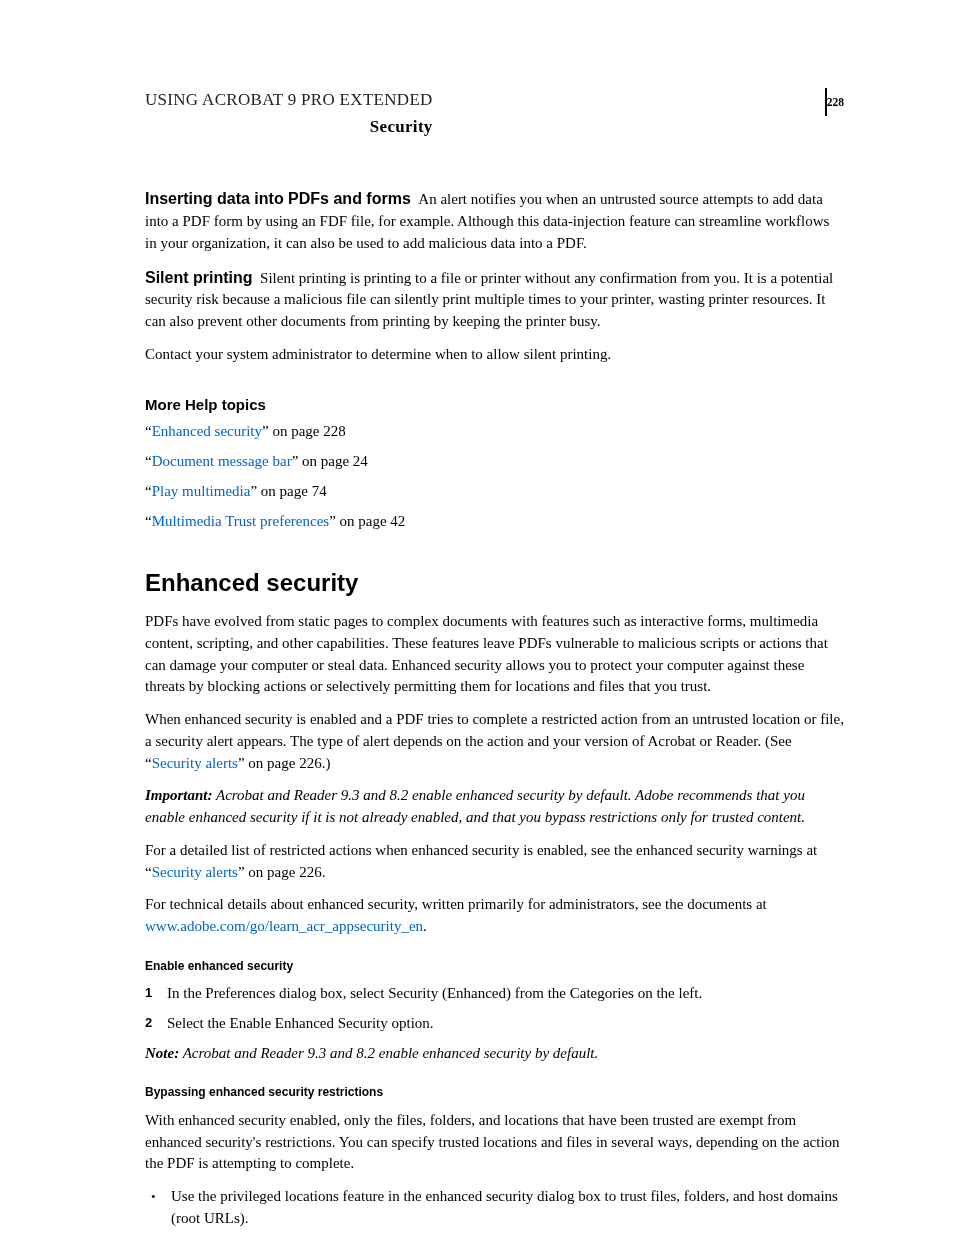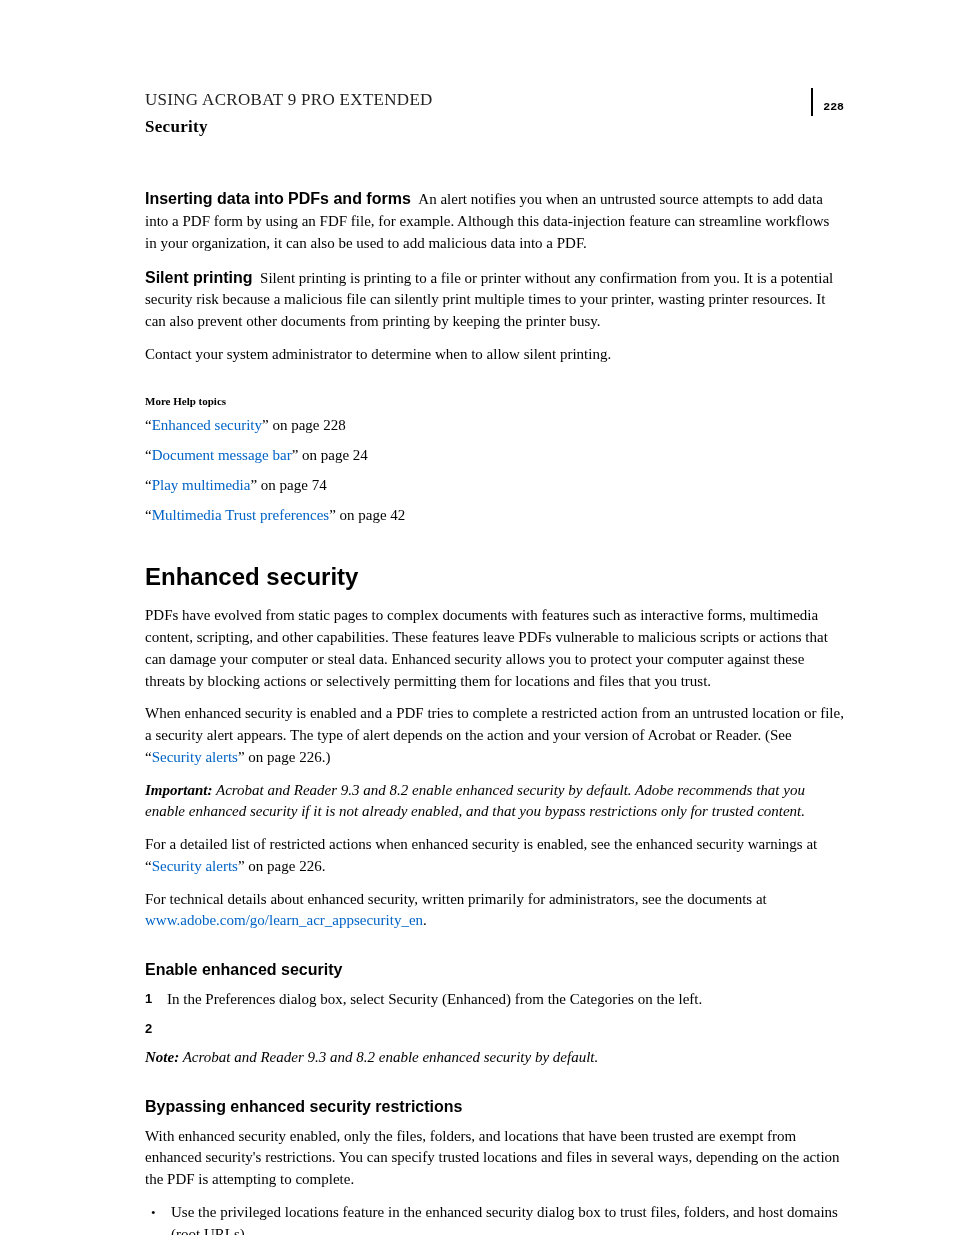--- a/index.html
+++ b/index.html
@@ -15,49 +15,48 @@
     position: relative;
   }
   .header {
     display: flex;
     justify-content: space-between;
     align-items: flex-start;
     margin-bottom: 48px;
   }
   .header-left { font-family: Liberation Serif, serif; font-size: 17px; letter-spacing: 0.3px; }
   .header-title { text-transform: none; color: #222; }
-  .header-section { font-weight: bold; color: #000; margin-top: 2px; }
+  .header-section { font-weight: bold; color: #000; margin-top: 2px; text-align: right; }
   .page-num-wrap {
     border-left: 2px solid #000;
-    padding-left: 10px;
-    font-family: Liberation Mono, monospace;
+    font-family: Liberation Serif, serif;
     font-size: 11.5px;
     font-weight: bold;
     height: 28px;
     display: flex;
-    align-items: flex-end;
+    align-items: center;
   }
   p { margin-bottom: 11px; text-align: left; }
   .runin-head { font-family: "Myriad Pro", Arial, sans-serif; font-weight: bold; font-size: 16px; }
-  .more-help { font-family: Liberation Serif, serif; font-weight: bold; font-size: 11px; margin-top: 28px; margin-bottom: 6px; }
+  .more-help { font-family: Liberation Sans, sans-serif; font-weight: bold; font-size: 15px; margin-top: 28px; margin-bottom: 6px; }
   .topic-line { margin-bottom: 8px; }
   a.link { color: #0063c6; text-decoration: none; }
   h1.section-h1 {
     font-family: "Myriad Pro", Arial, sans-serif;
     font-weight: bold;
     font-size: 24px;
     margin-top: 34px;
     margin-bottom: 10px;
     color: #000;
   }
   h2.section-h2 {
     font-family: "Myriad Pro", Arial, sans-serif;
     font-weight: bold;
-    font-size: 16px;
-    margin-top: 26px;
+    font-size: 12px;
+    margin-top: 20px;
     margin-bottom: 8px;
   }
   .important-label { font-style: italic; font-weight: bold; }
   .italic { font-style: italic; }
   .ol-item { display: flex; margin-bottom: 8px; }
   .ol-num { font-family: "Myriad Pro", Arial, sans-serif; font-weight: bold; font-size: 13px; width: 22px; flex-shrink: 0; padding-top: 1px; }
   .ul-item { display: flex; margin-bottom: 10px; padding-left: 6px; }
   .ul-bullet { width: 20px; flex-shrink: 0; font-size: 13px; padding-top: 2px; }
 </style>
 </head>
@@ -111,20 +110,21 @@
 </p>
 
 <h2 class="section-h2">Enable enhanced security</h2>
 
 <div class="ol-item">
   <div class="ol-num">1</div>
   <div>In the Preferences dialog box, select Security (Enhanced) from the Categories on the left.</div>
 </div>
 <div class="ol-item">
   <div class="ol-num">2</div>
+  <div>Select the Enable Enhanced Security option.</div>
 </div>
 
 <p class="italic">
   <span class="important-label">Note:</span> <span>Acrobat and Reader 9.3 and 8.2 enable enhanced security by default.</span>
 </p>
 
 <h2 class="section-h2">Bypassing enhanced security restrictions</h2>
 
 <p>With enhanced security enabled, only the files, folders, and locations that have been trusted are exempt from enhanced security's restrictions. You can specify trusted locations and files in several ways, depending on the action the PDF is attempting to complete.</p>
 

